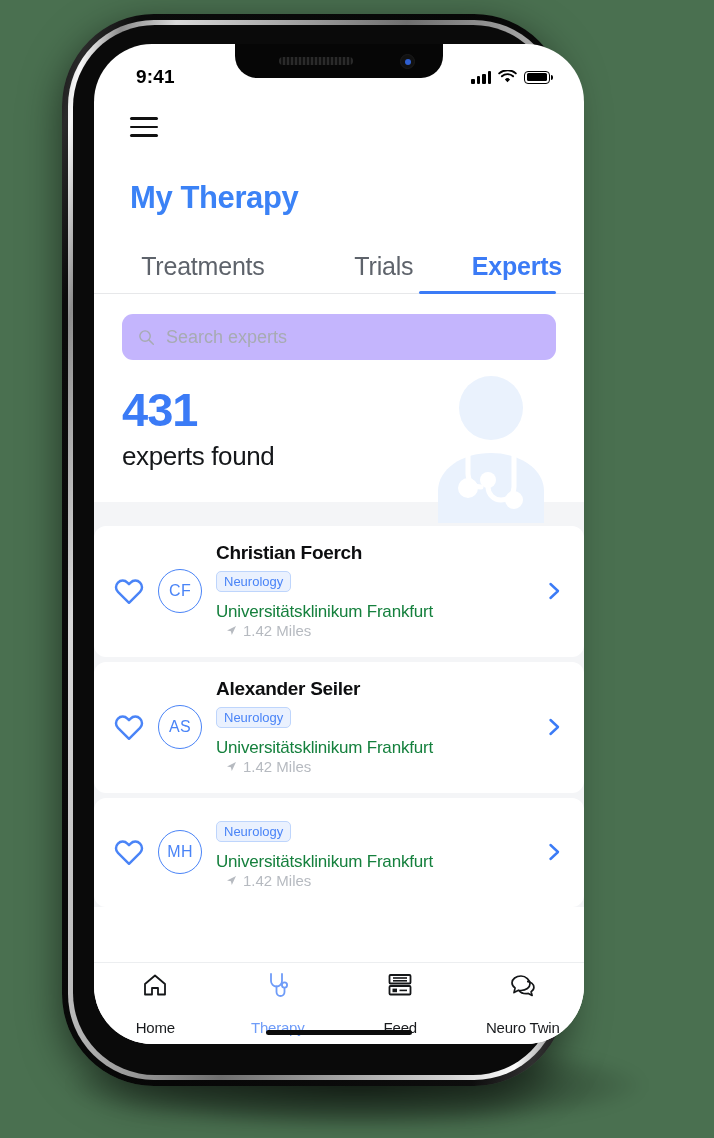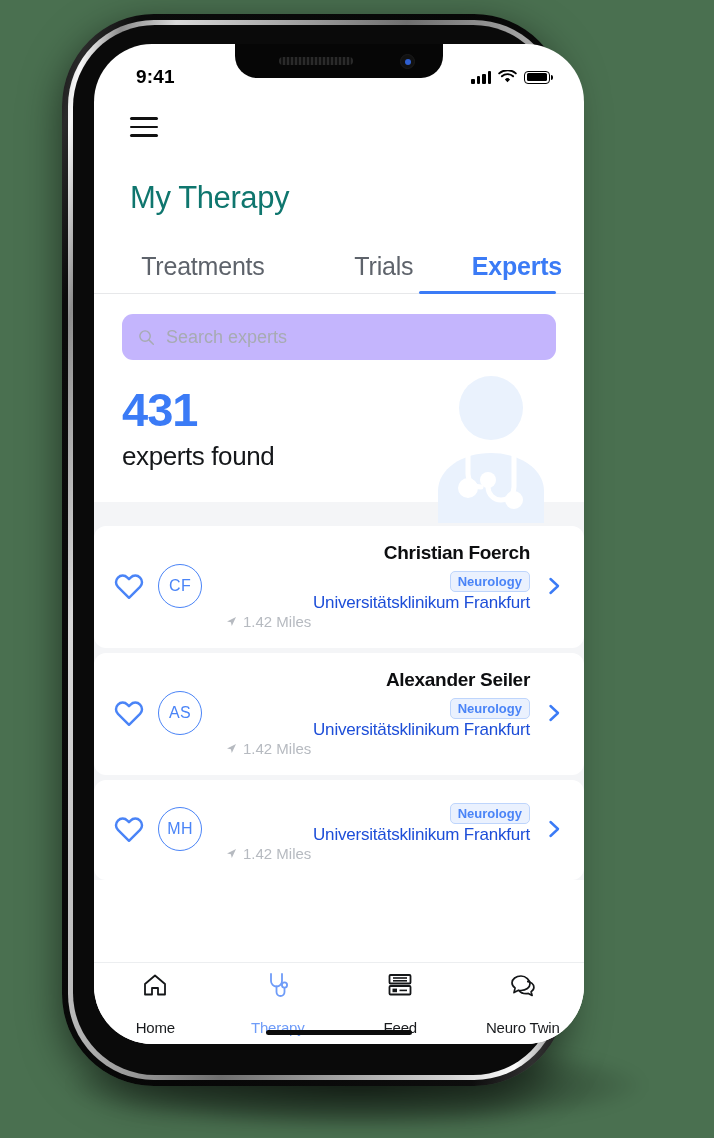--- a/index.html
+++ b/index.html
@@ -99,21 +99,21 @@
   .battery::after{ content:""; position:absolute; right:-4px; top:3.6px; width:2.2px; height:5px;
     background:#000; border-radius:0 2px 2px 0; }
   .battery span{ display:block; height:100%; width:100%; background:#000; border-radius:1.5px; }
 
   
   .appbar{ height:62px; display:flex; align-items:center; padding:0 36px; }
   .hamburger{ width:28px; display:flex; flex-direction:column; gap:6px; cursor:pointer; }
   .hamburger i{ display:block; height:2.6px; background:#111; border-radius:2px; }
 
   .title-wrap{ padding:22px 36px 0; }
-  .page-title{ font-size:31px; font-weight:400; color:#0f766e; letter-spacing:-.4px; }
+  .page-title{ font-size:31px; font-weight:700; color:#3b82f6; letter-spacing:-.4px; }
 
   .tabs{
     display:flex; margin-top:26px; padding:0 22px;
     border-bottom:1px solid #e7e8ea;
   }
   .tab{
     flex:1; text-align:right; padding:10px 0 12px;
     font-size:25px; color:#5e636b; cursor:pointer;
     position:relative; letter-spacing:-.2px;
   }
@@ -152,29 +152,29 @@
     display:flex; align-items:center; gap:14px;
     margin-bottom:5px;
   }
   .fav-btn{ flex:none; width:30px; height:30px; cursor:pointer; }
   .avatar{
     flex:none; width:44px; height:44px; border-radius:50%;
     border:1.6px solid #4a84f7;
     display:flex; align-items:center; justify-content:center;
     font-size:16px; color:#4a84f7; letter-spacing:.3px;
   }
-  .card-main{ flex:1; min-width:0;text-align:right; }
+  .card-main{ flex:1; min-width:0; }
   .exp-name{ font-size:19px; font-weight:700; color:#0d0e10; letter-spacing:-.3px; }
   .badge{
     display:inline-block; margin-top:7px;
     font-size:13px; color:#4a84f7;
     background:#eaf1fe; border:1px solid #bed5fc;
-    border-radius:5px; padding:2px 7px;font-weight:bold;
-  }
-  .exp-org{ font-size:17px; color:#1d4ed8; margin-top:1px; letter-spacing:-.2px; }
+    border-radius:5px; padding:2px 7px;
+  }
+  .exp-org{ font-size:17px; color:#15803d; margin-top:10px; letter-spacing:-.2px; }
   .exp-dist{ font-size:15px; color:#b6bac0; display:flex; align-items:center; gap:6px; padding-left:10px; }
   .chev{ flex:none; width:20px; height:20px; cursor:pointer; }
 
   
   .bottomnav{
     position:absolute; left:0; right:0; bottom:0; height:82px;
     background:#fff; border-top:1px solid #eceef0;
     display:flex; align-items:flex-start; padding-top:9px;
     z-index:30;
   }

